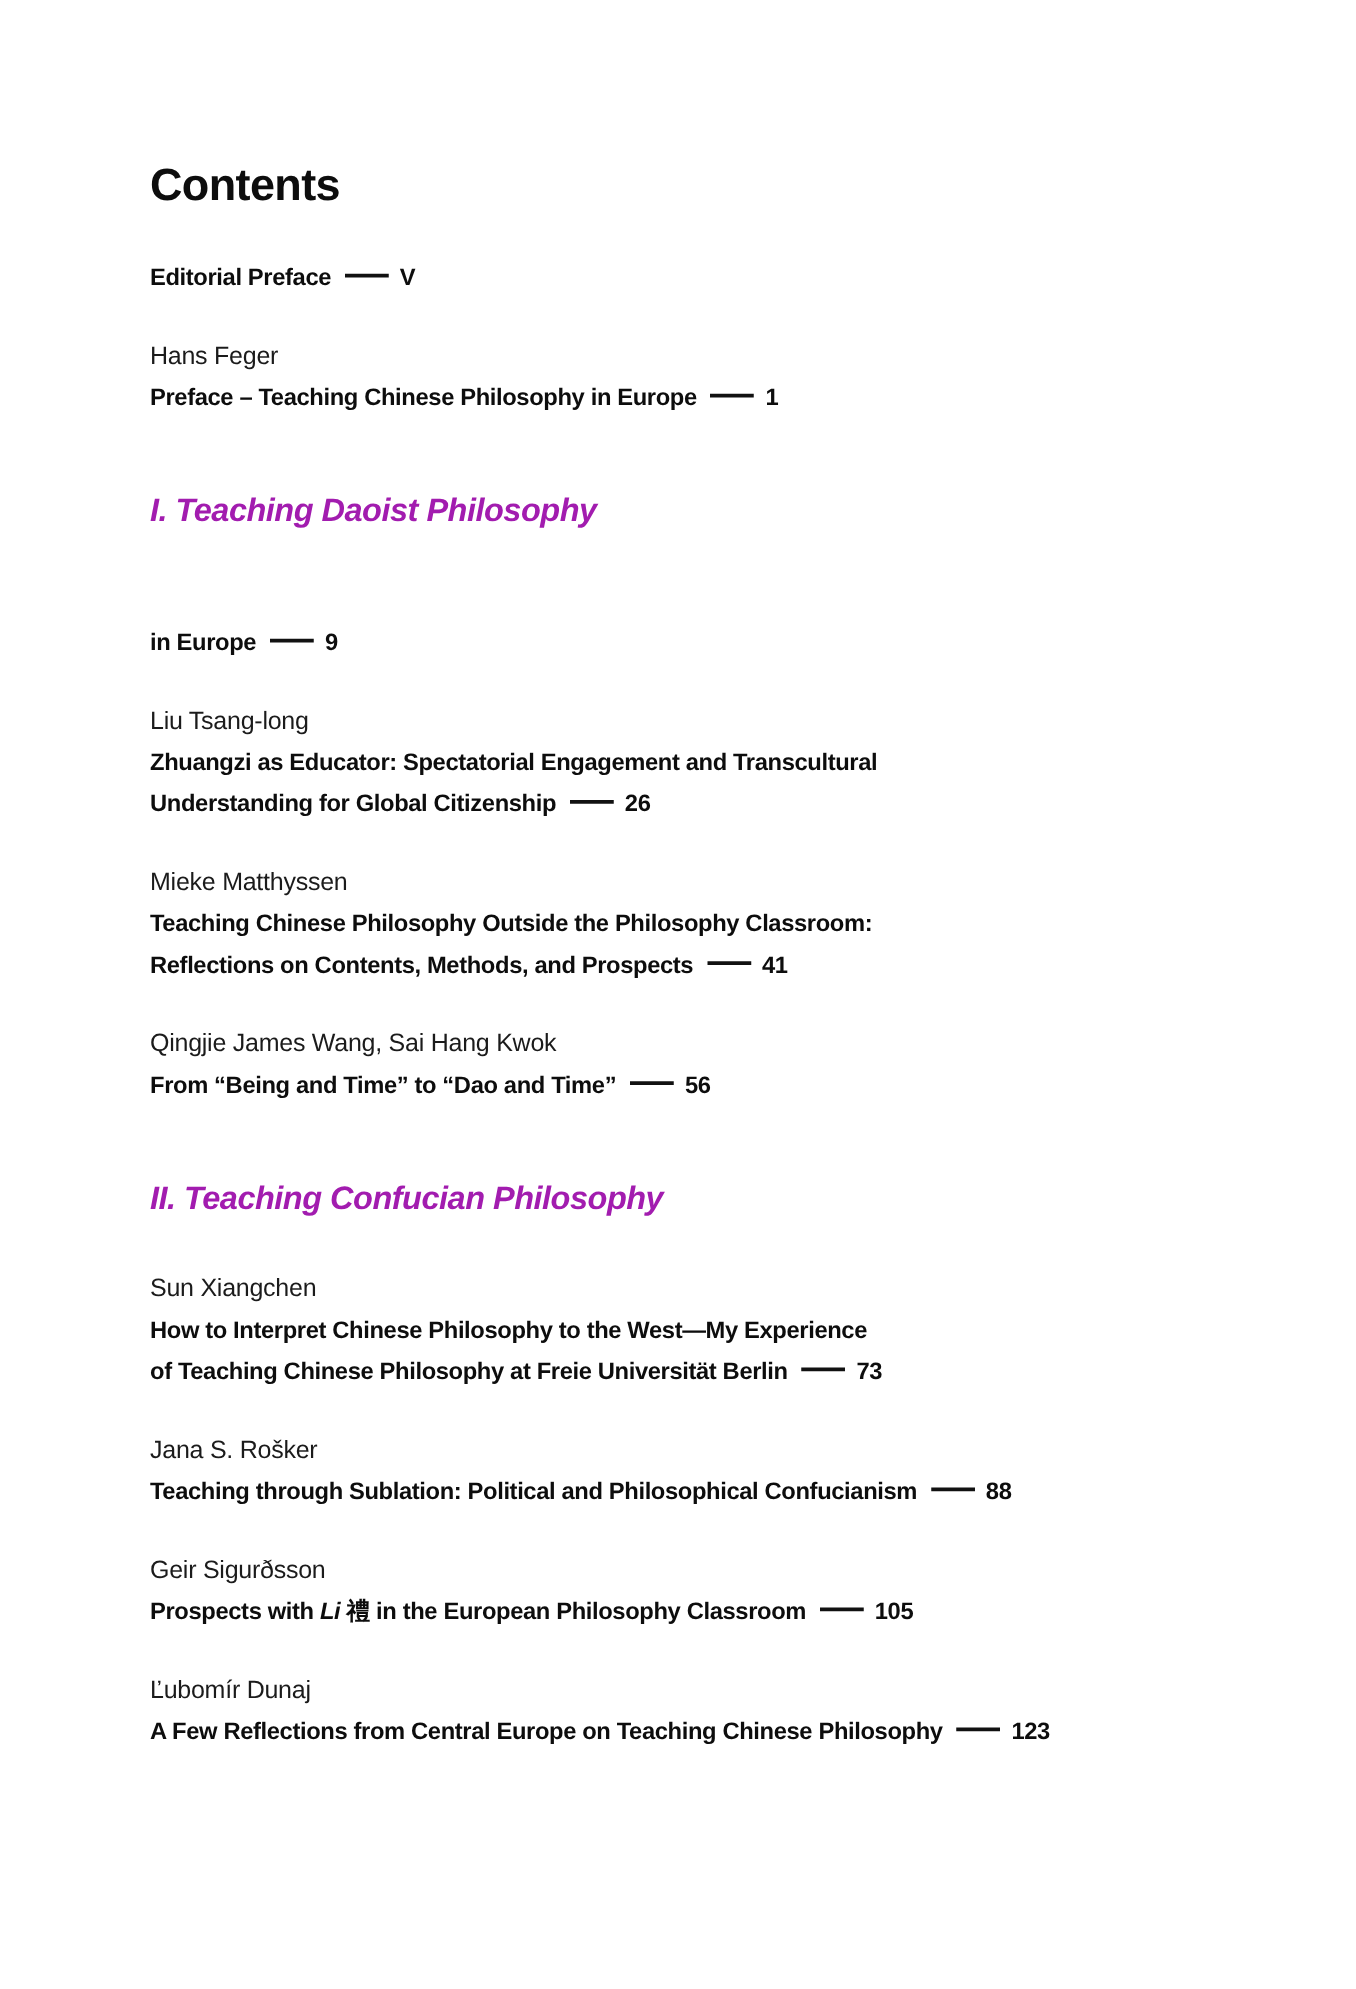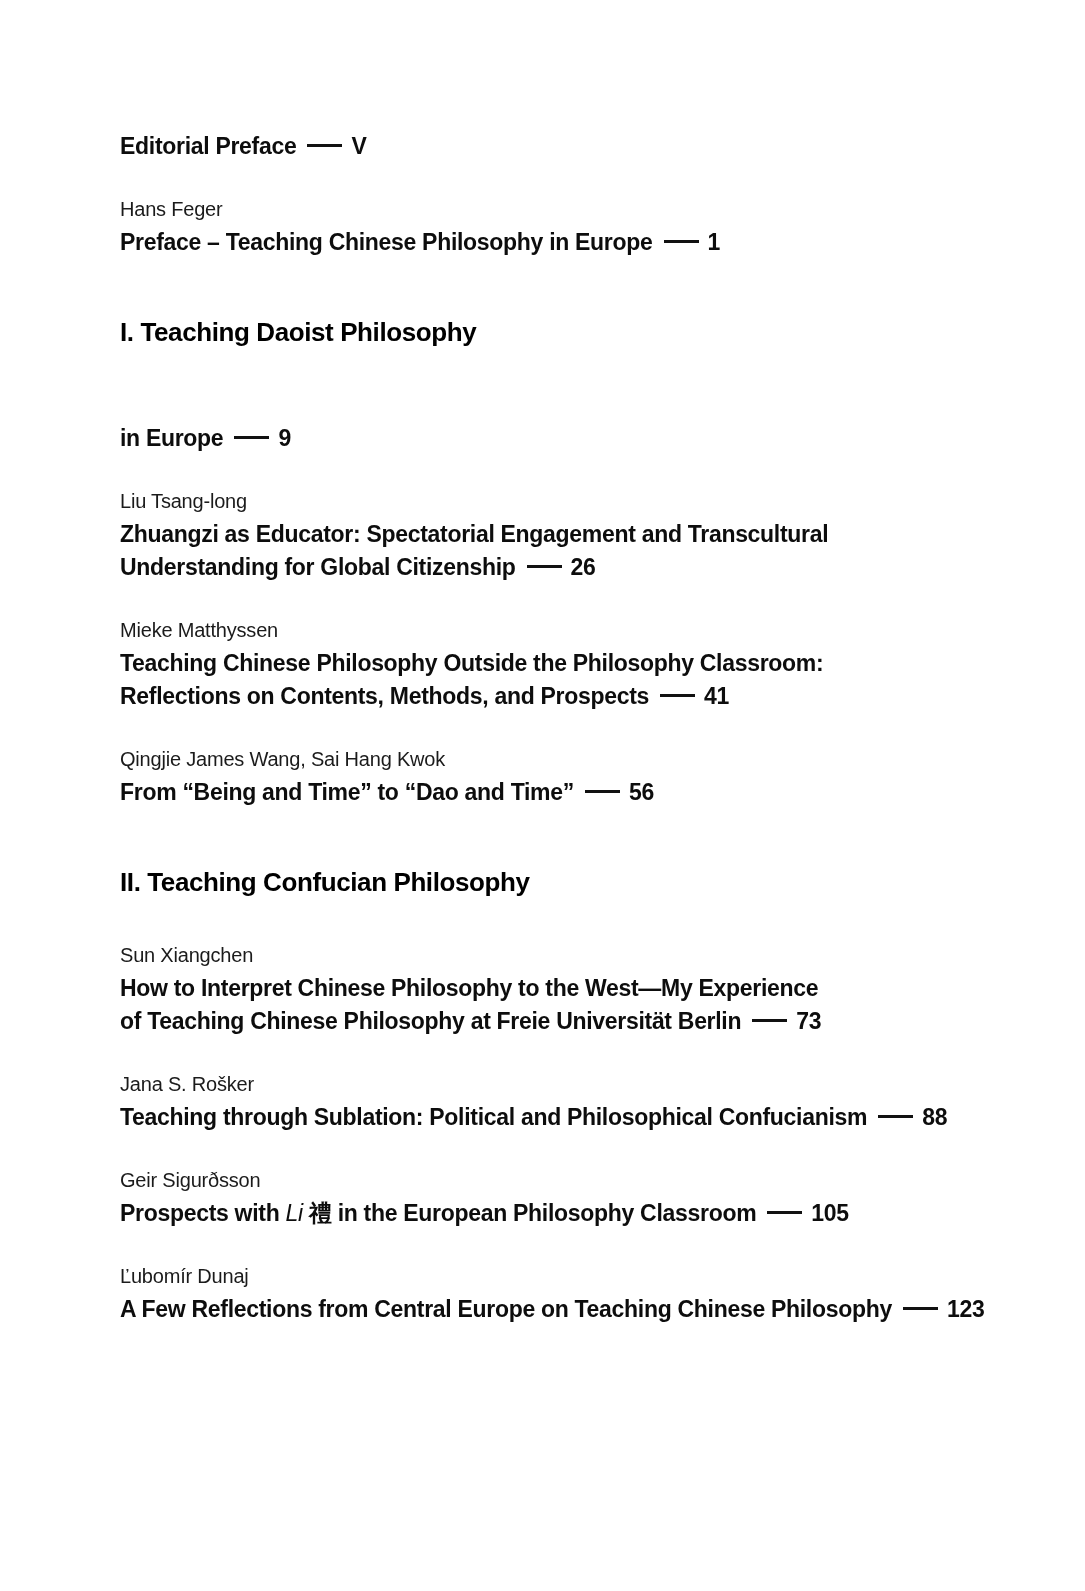--- a/index.html
+++ b/index.html
@@ -37,59 +37,61 @@
   }
   .entry-authors {
     font-size: 20px;
     line-height: 33px;
     font-weight: 400;
     letter-spacing: -0.2px;
     margin: 0;
     color: #1b1b1b;
   }
   .entry-title {
-    font-size: 23px;
+    font-size: 19px;
     line-height: 33px;
     font-weight: 700;
     letter-spacing: -0.3px;
     margin: 0;
     color: #0d0d0d;
     white-space: nowrap;
   }
   .entry-title em {
     font-style: italic;
-    font-weight: 400;
+    font-weight: 700;
   }
   .section-heading {
     font-size: 26px;
     line-height: 34px;
     font-weight: 700;
     letter-spacing: -0.4px;
     margin: 56px 0 40px 0;
-    color: #000000;
+    color: #a21caf;
+    font-style: italic;
   }
   .dash {
     display: inline-block;
     width: 35px;
     height: 3px;
     background: #111111;
     vertical-align: middle;
     margin: 0 9px 0 11px;
     position: relative;
     top: -2px;
   }
   .pagenum {
     font-weight: 700;
   }
 </style>
 </head>
 <body>
 
 <div class="page">
 
+  <h1 class="contents-title">Contents</h1>
 
   <div class="toc-entry">
     <p class="entry-title"><span>Editorial Preface</span><span class="dash"></span><span class="pagenum">V</span></p>
   </div>
 
   <div class="toc-entry">
     <p class="entry-authors">Hans Feger</p>
     <p class="entry-title"><span>Preface – Teaching Chinese Philosophy in Europe</span><span class="dash"></span><span class="pagenum">1</span></p>
   </div>
 

